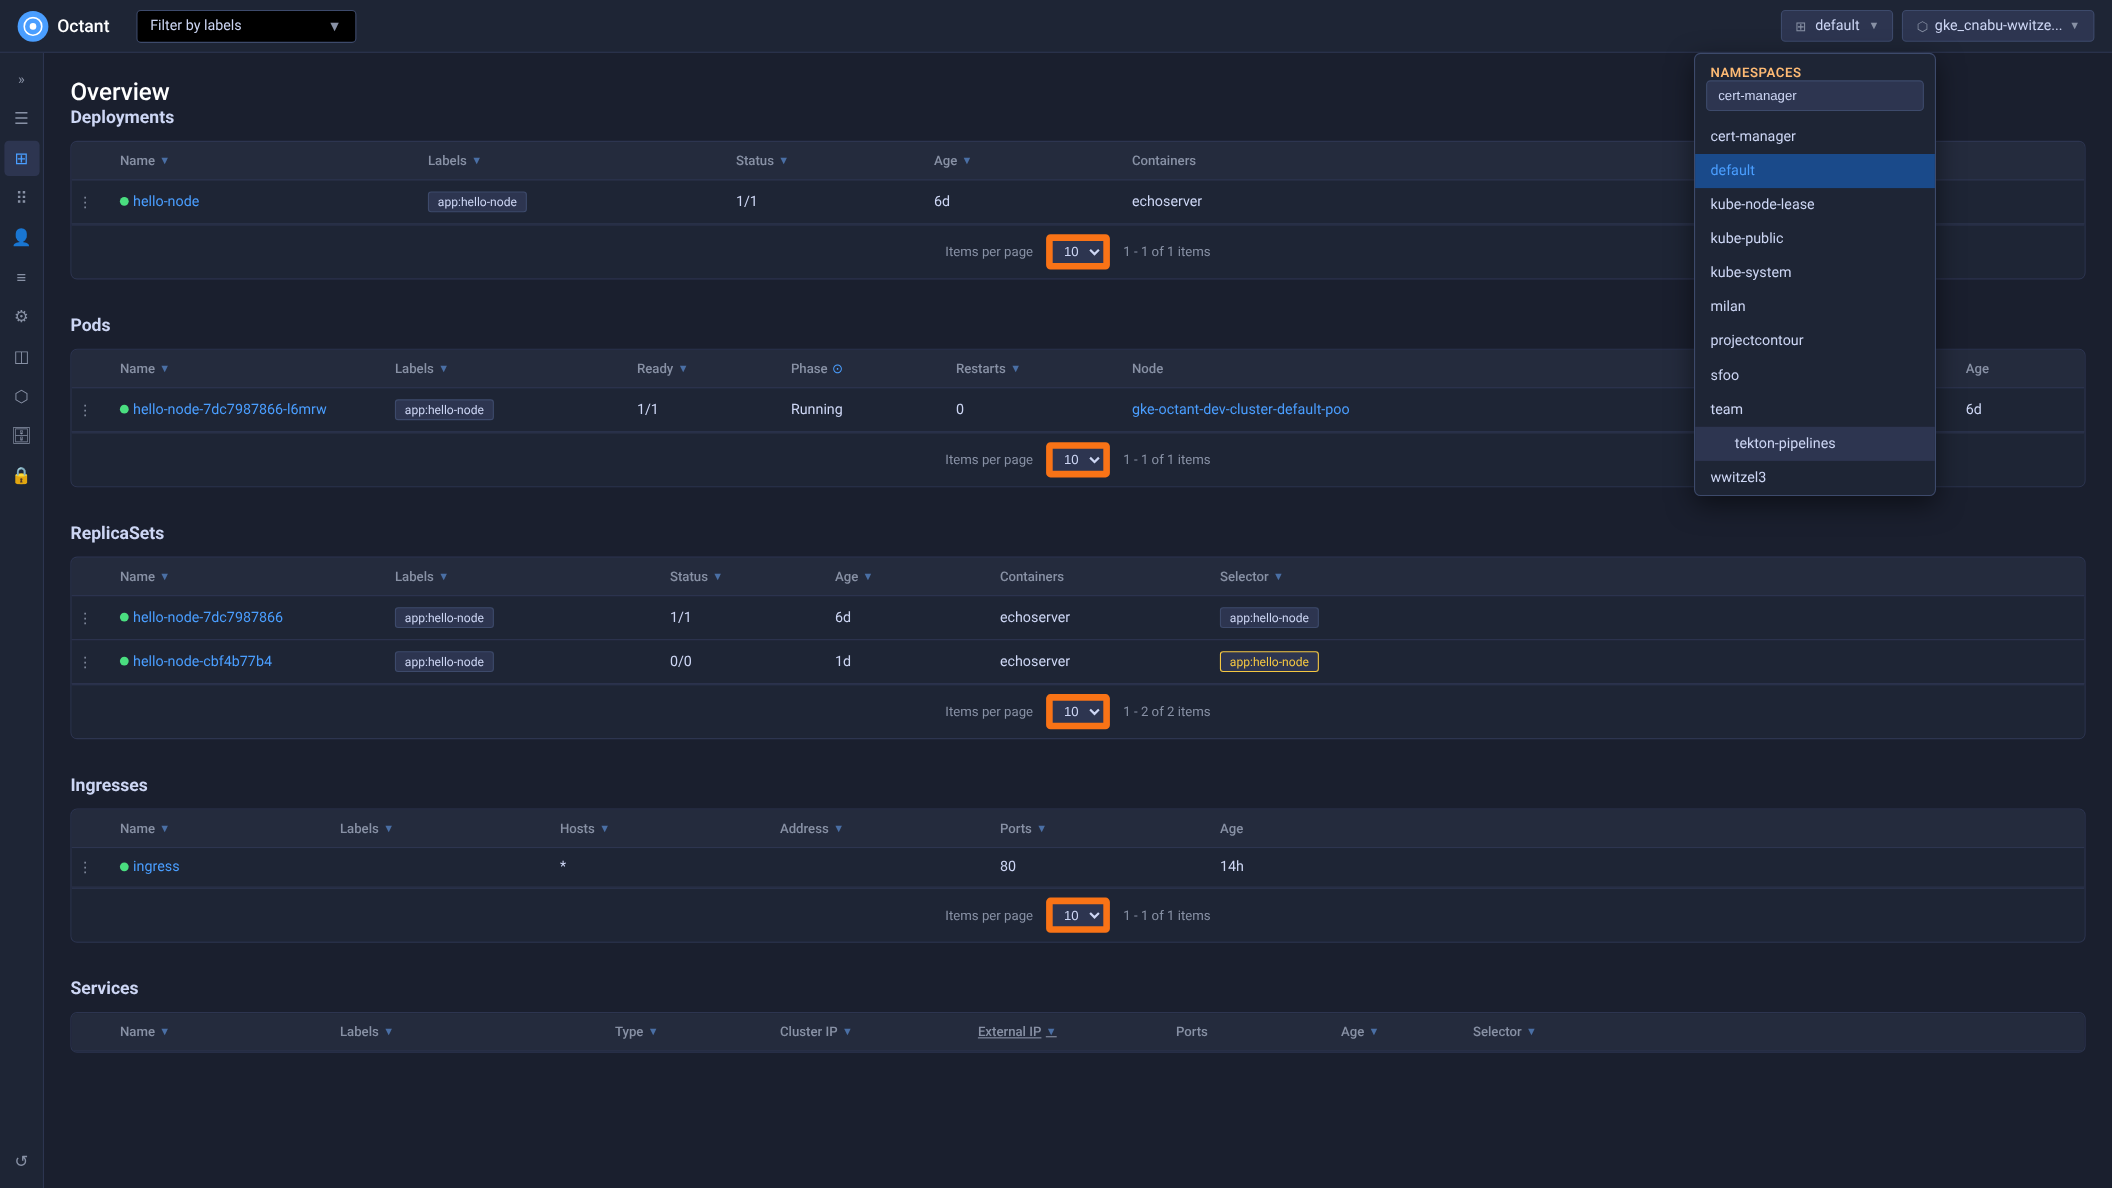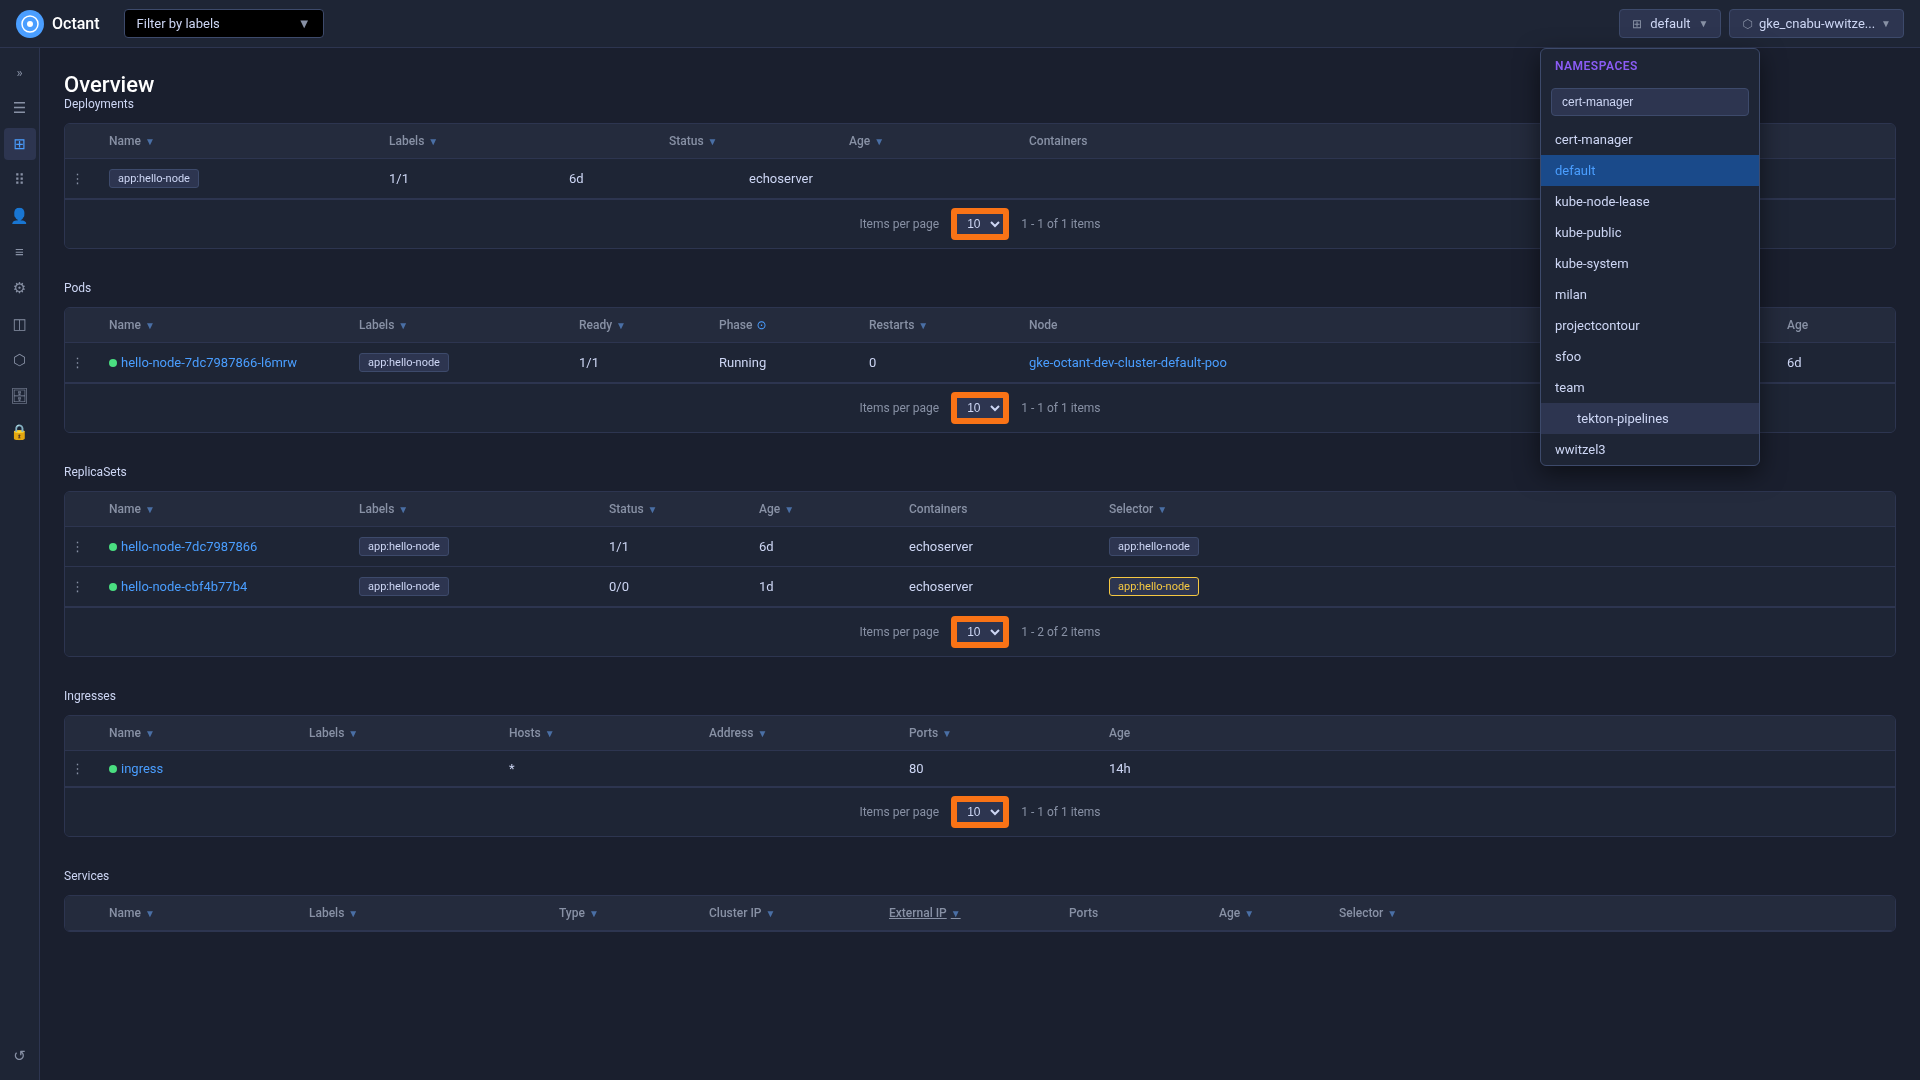--- a/index.html
+++ b/index.html
@@ -133,22 +133,22 @@
       height: calc(1080px - 48px);
       overflow-y: auto;
       background: #1a1f2e;
     }
     .page-title {
       font-size: 22px;
       font-weight: 500;
       color: #ffffff;
     }
     .section-title {
-      font-size: 12px;
-      font-weight: 400;
+      font-size: 16px;
+      font-weight: 700;
       color: #cdd6f4;
       margin-bottom: 12px;
     }
     .section { margin-bottom: 32px; }
 
     
     .table-container {
       background: #1e2535;
       border: 1px solid #2d3550;
       border-radius: 6px;
@@ -281,24 +281,24 @@
       top: 48px;
       right: 160px;
       background: #1e2535;
       border: 1px solid #3d4a6b;
       border-radius: 6px;
       width: 220px;
       z-index: 200;
       box-shadow: 0 8px 24px rgba(0,0,0,0.5);
     }
     .ns-dropdown-title {
-      padding: 10px 14px 15px;
+      padding: 10px 14px 0;
       font-size: 12px;
       font-weight: 600;
-      color: #8b5cf6;
+      color: #fdba74;
       text-transform: uppercase;
       letter-spacing: 0.5px;
     }
     .ns-search {
       margin: 0 10px 8px;
       background: #2d3550;
       border: 1px solid #3d4a6b;
       border-radius: 4px;
       padding: 6px 10px;
       color: #cdd6f4;
@@ -374,20 +374,21 @@
       <div class="table-header">
         <div class="th dep-col-actions"></div>
         <div class="th dep-col-name">Name <span class="sort-icon">▼</span></div>
         <div class="th dep-col-labels">Labels <span class="sort-icon">▼</span></div>
         <div class="th dep-col-status">Status <span class="sort-icon">▼</span></div>
         <div class="th dep-col-age">Age <span class="sort-icon">▼</span></div>
         <div class="th dep-col-containers">Containers</div>
       </div>
       <div class="table-row">
         <div class="row-actions td dep-col-actions">⋮</div>
+        <div class="td dep-col-name link"><span class="status-dot green"></span>hello-node</div>
         <div class="td dep-col-labels"><span class="label-tag">app:hello-node</span></div>
         <div class="td dep-col-status">1/1</div>
         <div class="td dep-col-age">6d</div>
         <div class="td dep-col-containers">echoserver</div>
       </div>
       <div class="table-footer">
         <span>Items per page</span>
         <select class="per-page-select">
           <option>10</option>
           <option>25</option>

